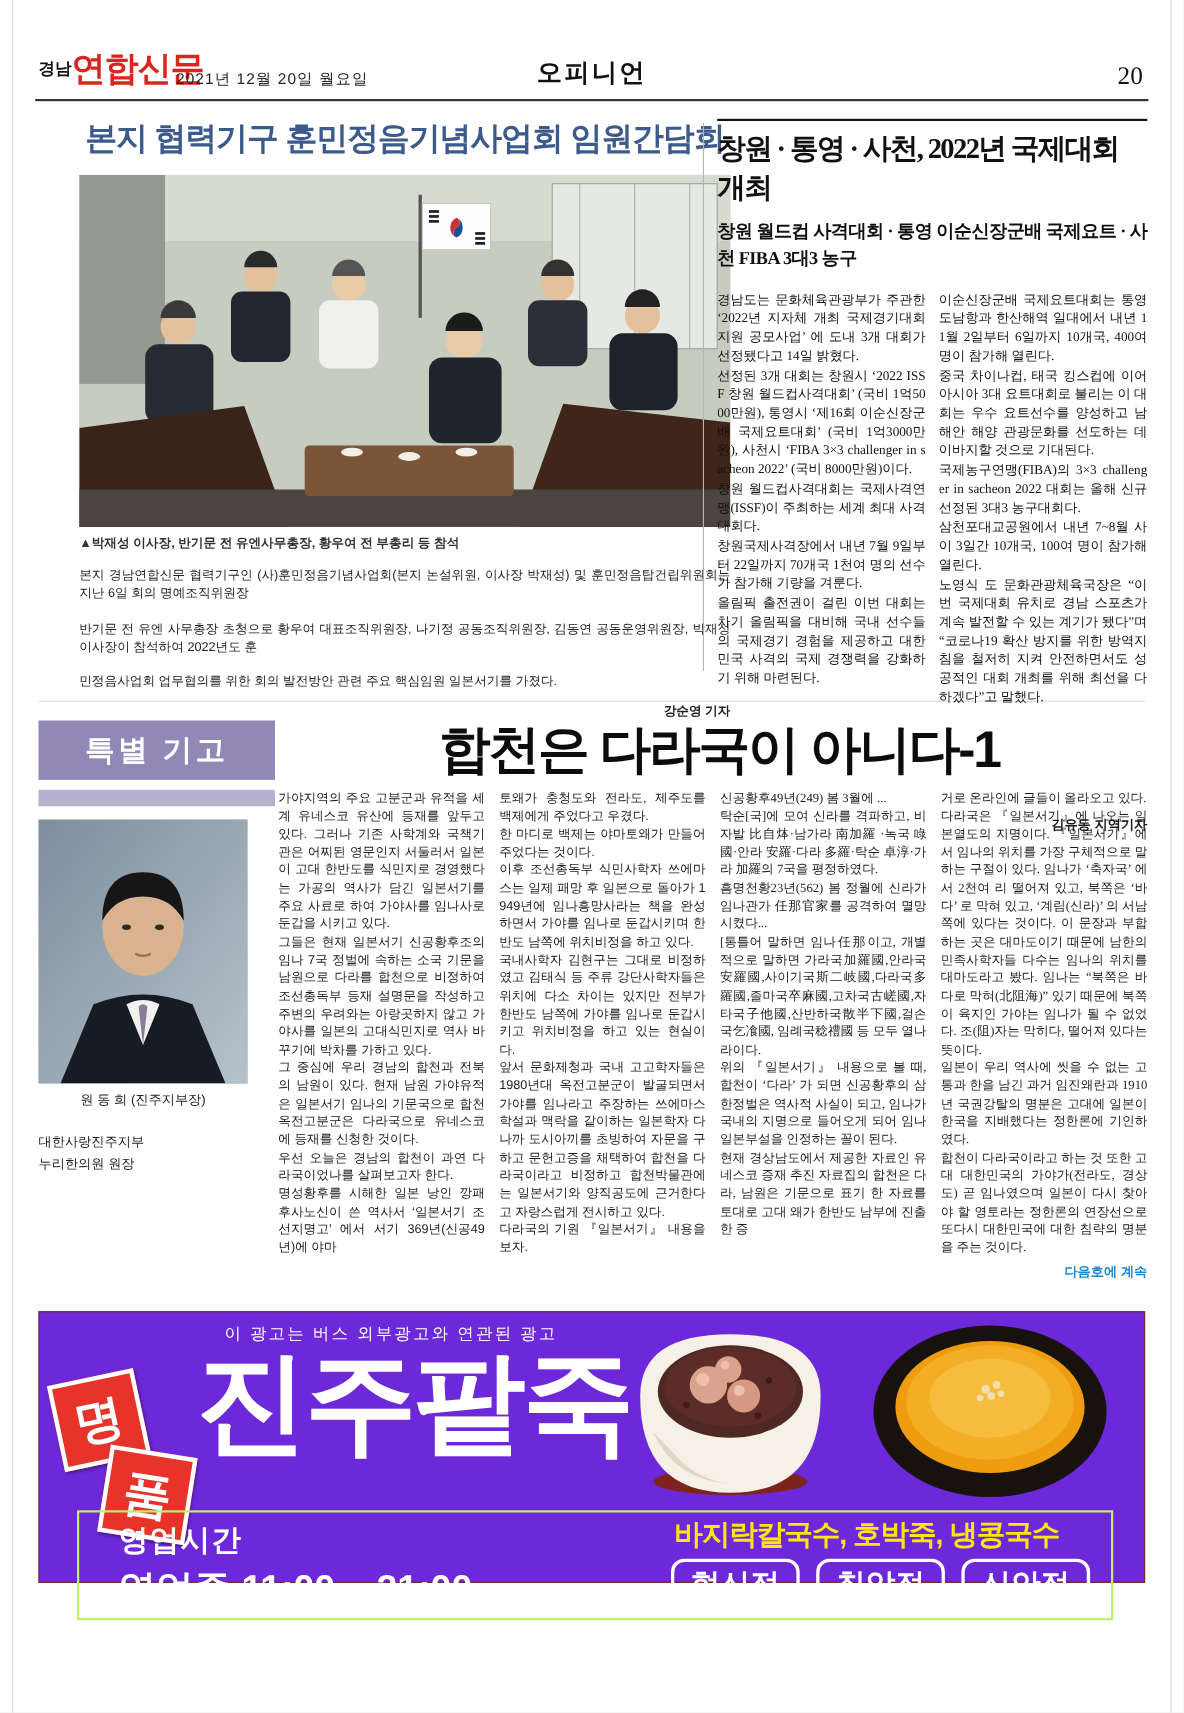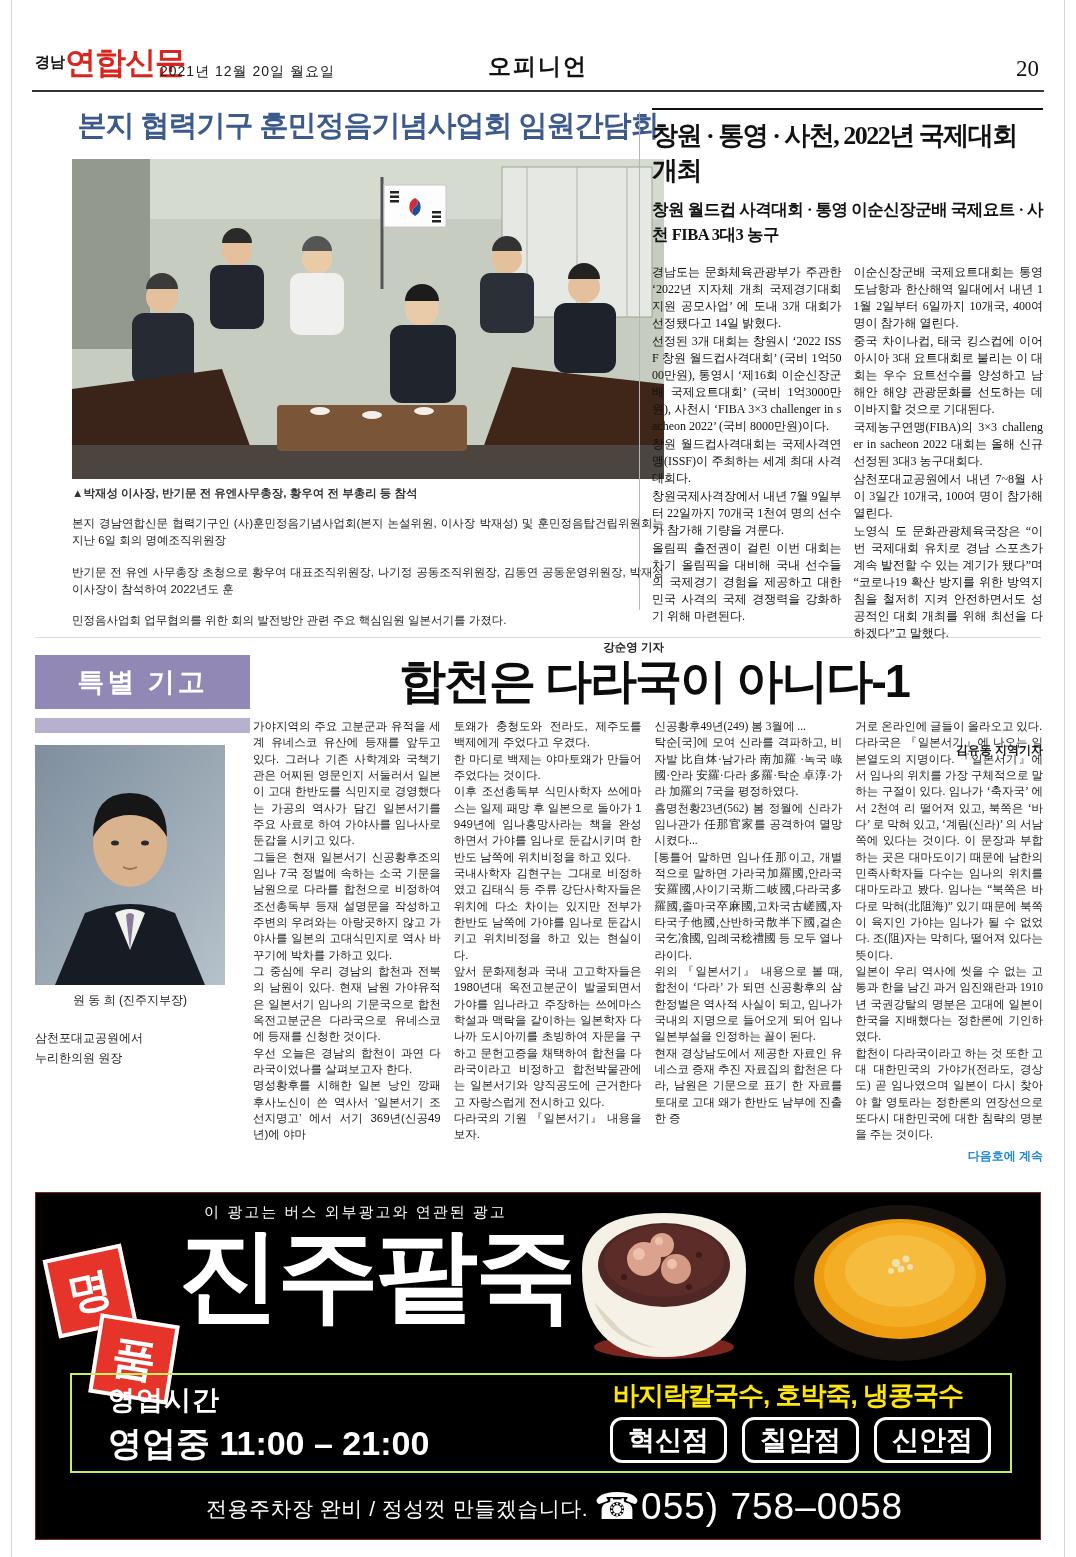--- a/index.html
+++ b/index.html
@@ -55,21 +55,21 @@
   .pcaption{position:absolute;left:0;top:342px;width:190px;text-align:center;font-size:12px;color:#222;}
   .affil{position:absolute;left:0;top:378px;font-size:12px;line-height:1.7;color:#222;}
   .cols3{position:absolute;left:218px;top:68px;width:790px;display:flex;gap:13px;}
   .cols3 .col{flex:1;height:452px;overflow:hidden;font-size:11.5px;line-height:1.42;
        text-align:justify;word-break:break-all;color:#1a1a1a;}
   .cols3 .col.serif{font-family:"Liberation Serif",serif;}
   .cols3 p{margin:0;}
   .continue{position:absolute;right:0;top:498px;font-size:12px;font-weight:bold;color:#1e88d2;background:#fff;padding-left:8px;}
 
   
-  #ad{position:absolute;left:35px;top:1192px;width:1006px;height:348px;background:#000000;border:1px solid #7e241f;box-sizing:border-box;}
+  #ad{position:absolute;left:35px;top:1192px;width:1006px;height:247px;background:#6d28d9;border:1px solid #7e241f;box-sizing:border-box;}
   .ad-notice{position:absolute;left:168px;top:10px;color:#fff;font-size:15px;letter-spacing:2px;}
   .stamp{position:absolute;width:72px;height:72px;background:#e7342b;border:4px solid #fff;
          color:#fff;font-size:44px;font-weight:900;display:flex;align-items:center;justify-content:center;
          box-shadow:1px 2px 3px rgba(0,0,0,.35);}
   .stamp.s1{left:14px;top:58px;transform:rotate(-12deg);}
   .stamp.s2{left:58px;top:126px;transform:rotate(9deg);}
   .ad-title{position:absolute;left:142px;top:26px;margin:0;color:#fff;font-size:102px;font-weight:900;letter-spacing:-3px;line-height:1.1;}
   .food{position:absolute;}
   .ad-box{position:absolute;left:34px;top:180px;width:942px;height:100px;border:2px solid #bef264;box-sizing:border-box;}
   .hours-label{position:absolute;left:36px;top:7px;color:#fff;font-size:27px;font-weight:bold;letter-spacing:1px;}
@@ -211,21 +211,21 @@
         <path d="M91 170 L95 205 L99 170 Q95 166 91 170Z" fill="#8a7a9c"></path>
         <ellipse cx="95" cy="98" rx="37" ry="44" fill="#d9b28e"></ellipse>
         <path d="M58 92 Q58 48 95 48 Q132 48 132 92 Q120 70 95 70 Q70 70 58 92Z" fill="#161616"></path>
         <ellipse cx="80" cy="98" rx="4" ry="2.5" fill="#2a2a2a"></ellipse>
         <ellipse cx="110" cy="98" rx="4" ry="2.5" fill="#2a2a2a"></ellipse>
         <path d="M88 122 Q95 126 102 122" stroke="#9c6f52" stroke-width="2" fill="none"></path>
       </svg>
     </div>
     <div class="pcaption">원 동 희 (진주지부장)</div>
     <div class="affil">
-      <div>삼천포대교공원에서</div>
+      <div>대한사랑진주지부</div>
       <div>누리한의원 원장</div>
     </div>
     <div class="cols3">
       <div class="col">
         <p>가야지역의 주요 고분군과 유적을 세계 유네스코 유산에 등재를 앞두고 있다. 그러나 기존 사학계와 국책기관은 어찌된 영문인지 서둘러서 일본이 고대 한반도를 식민지로 경영했다는 가공의 역사가 담긴 일본서기를 주요 사료로 하여 가야사를 임나사로 둔갑을 시키고 있다.</p>
         <p>그들은 현재 일본서기 신공황후조의 임나 7국 정벌에 속하는 소국 기문을 남원으로 다라를 합천으로 비정하여 조선총독부 등재 설명문을 작성하고 주변의 우려와는 아랑곳하지 않고 가야사를 일본의 고대식민지로 역사 바꾸기에 박차를 가하고 있다.</p>
         <p>그 중심에 우리 경남의 합천과 전북의 남원이 있다. 현재 남원 가야유적은 일본서기 임나의 기문국으로 합천 옥전고분군은 다라국으로 유네스코에 등재를 신청한 것이다.</p>
         <p>우선 오늘은 경남의 합천이 과연 다라국이었나를 살펴보고자 한다.</p>
         <p>명성황후를 시해한 일본 낭인 깡패 후사노신이 쓴 역사서 ‘일본서기 조선지명고’ 에서 서기 369년(신공49년)에 야마</p>
       </div>

